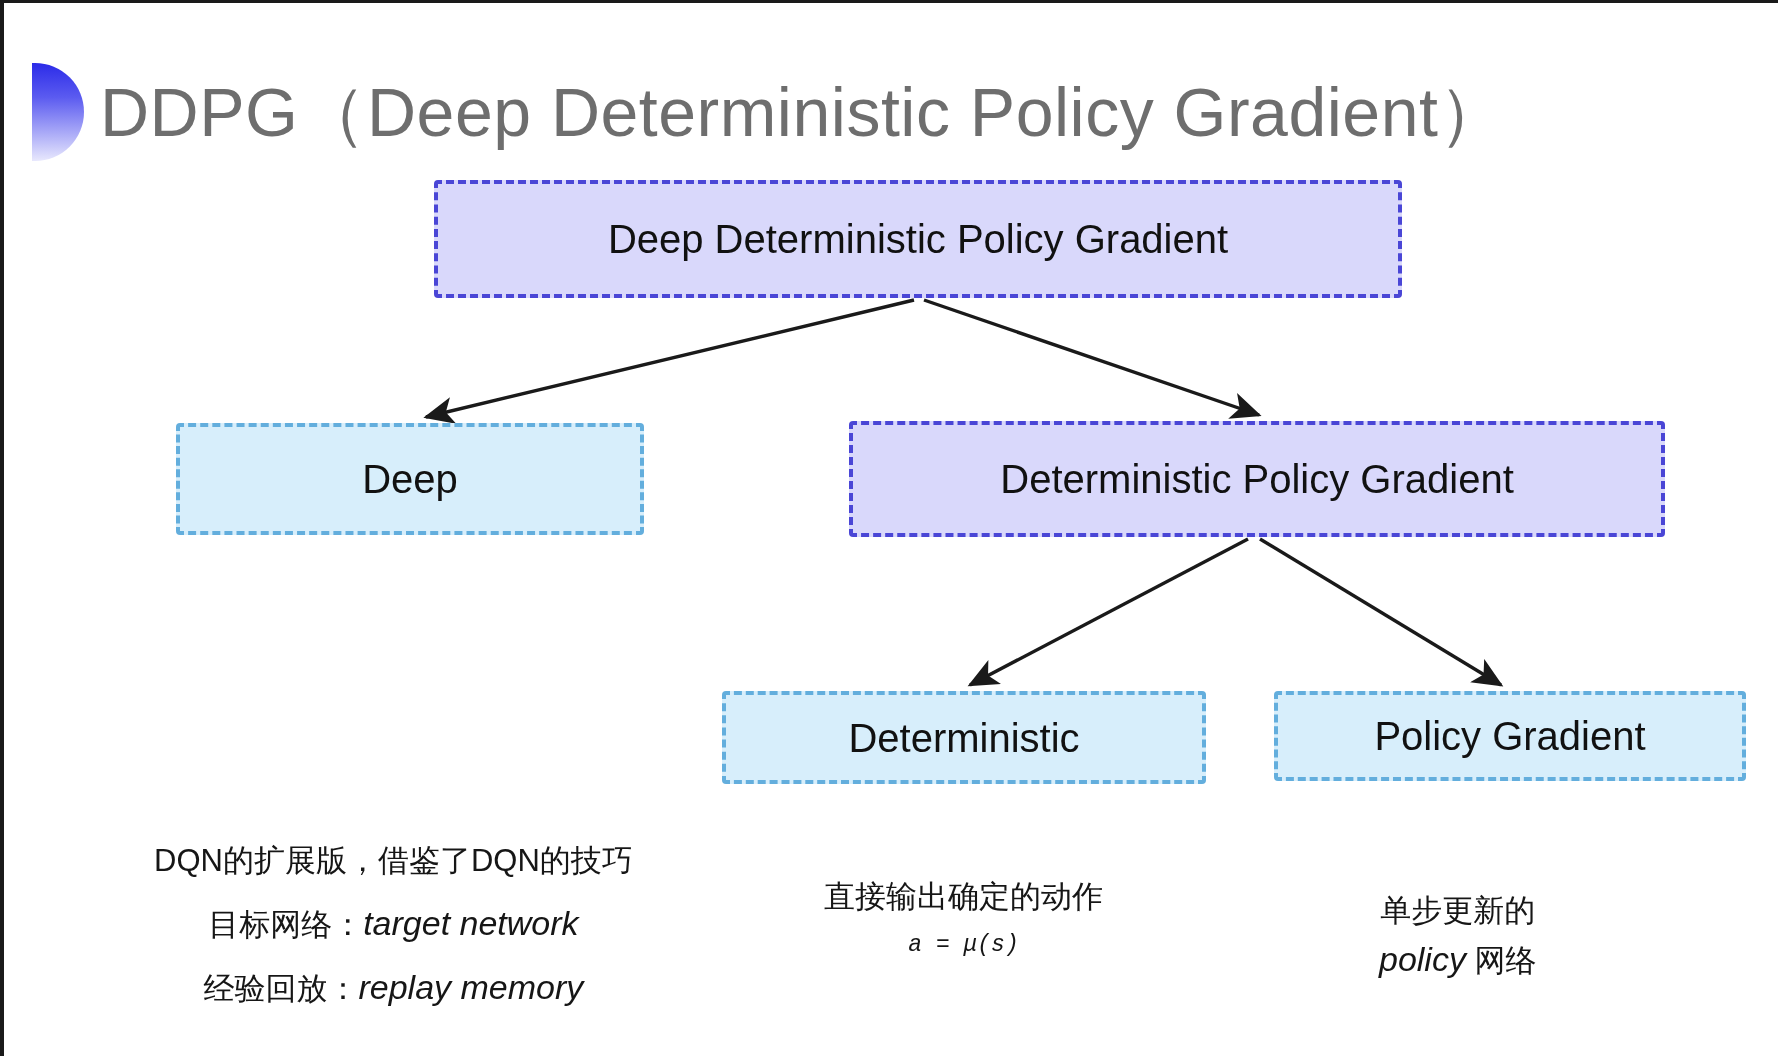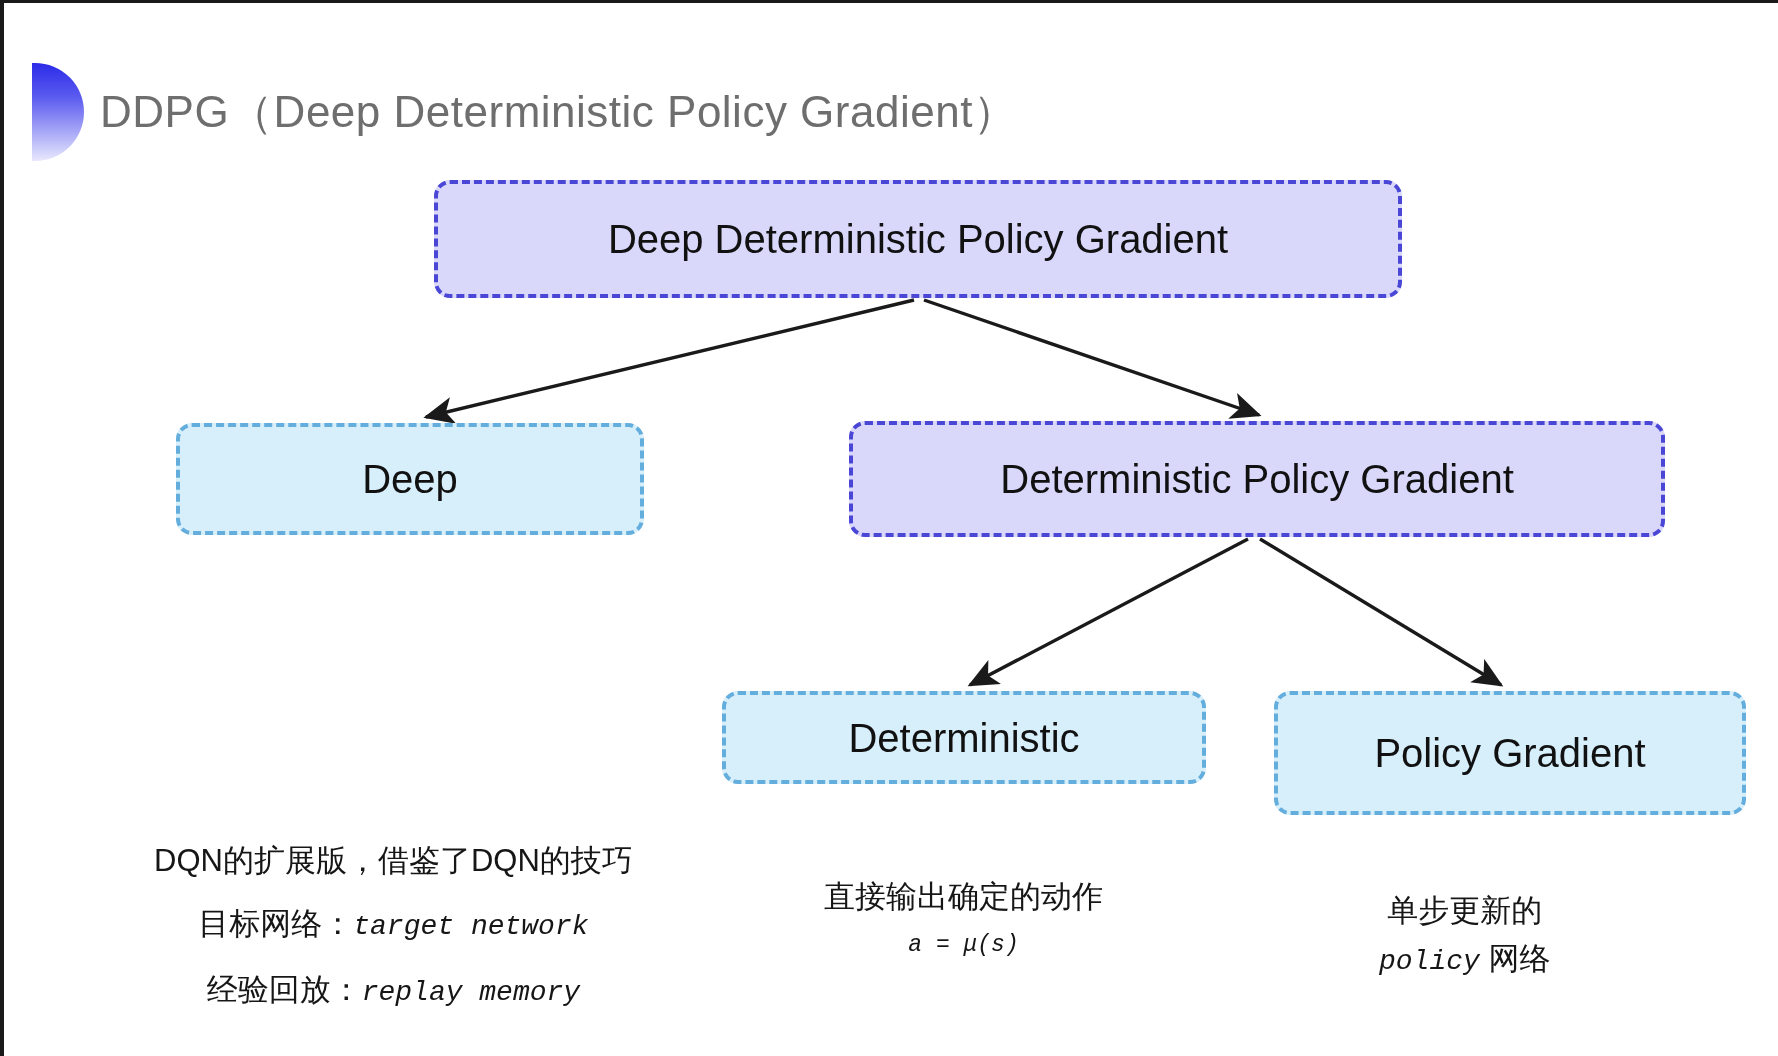--- a/index.html
+++ b/index.html
@@ -27,32 +27,32 @@
     top: 60px;
     width: 52px;
     height: 98px;
     border-radius: 0 52px 52px 0;
     background: linear-gradient(to bottom, #2b2be8 0%, #5b5bf0 35%, #9c9cf6 65%, #e8e8fd 100%);
   }
   #title-text {
     position: absolute;
     left: 96px;
     top: 74px;
-    font-size: 44px;
+    font-size: 68px;
     line-height: 70px;
     color: #6e6e6e;
     letter-spacing: 0.5px;
     white-space: nowrap;
   }
 
   
   .node {
     position: absolute;
     box-sizing: border-box;
-    border-radius: 16px;
+    border-radius: 4px;
     display: flex;
     align-items: center;
     justify-content: center;
     text-align: center;
     color: #111111;
     font-size: 40px;
     line-height: 1.2;
     padding: 0 14px;
   }
   .node.purple {
@@ -61,44 +61,44 @@
   }
   .node.cyan {
     background: #d7eefb;
     border: 4px dashed #63aedd;
   }
 
   #node-root   { left: 430px; top: 177px; width: 968px;  height: 118px; }
   #node-deep   { left: 172px; top: 420px; width: 468px;  height: 112px; }
   #node-dpg    { left: 845px; top: 418px; width: 816px;  height: 116px; }
   #node-det    { left: 718px; top: 688px; width: 484px;  height: 93px; }
-  #node-pg     { left: 1270px; top: 688px; width: 472px; height: 124px; }
+  #node-pg     { left: 1270px; top: 688px; width: 472px; height: 90px; }
 
   
   #arrows {
     position: absolute;
     left: 0;
     top: 0;
     width: 1778px;
     height: 1056px;
     pointer-events: none;
   }
 
   
   .annot {
     position: absolute;
     color: #161616;
     font-size: 31px;
     line-height: 63px;
     white-space: nowrap;
   }
   .annot .ital {
-    font-family: Liberation Mono, monospace;
+    font-family: Liberation Sans, sans-serif;
     font-style: italic;
-    font-size: 28px;
+    font-size: 34px;
   }
   .annot .formula {
     font-family: Liberation Mono, monospace;
     font-style: italic;
     font-size: 23px;
   }
   #annot-deep   { left: 150px;  top: 826px; text-align: center; }
   #annot-deep .ln { display: block; text-align: center; }
   #annot-det    { left: 820px;  top: 852px; text-align: center; margin-top: 18px; }
   #annot-det .ln { display: block; text-align: center; line-height: 48px; }

